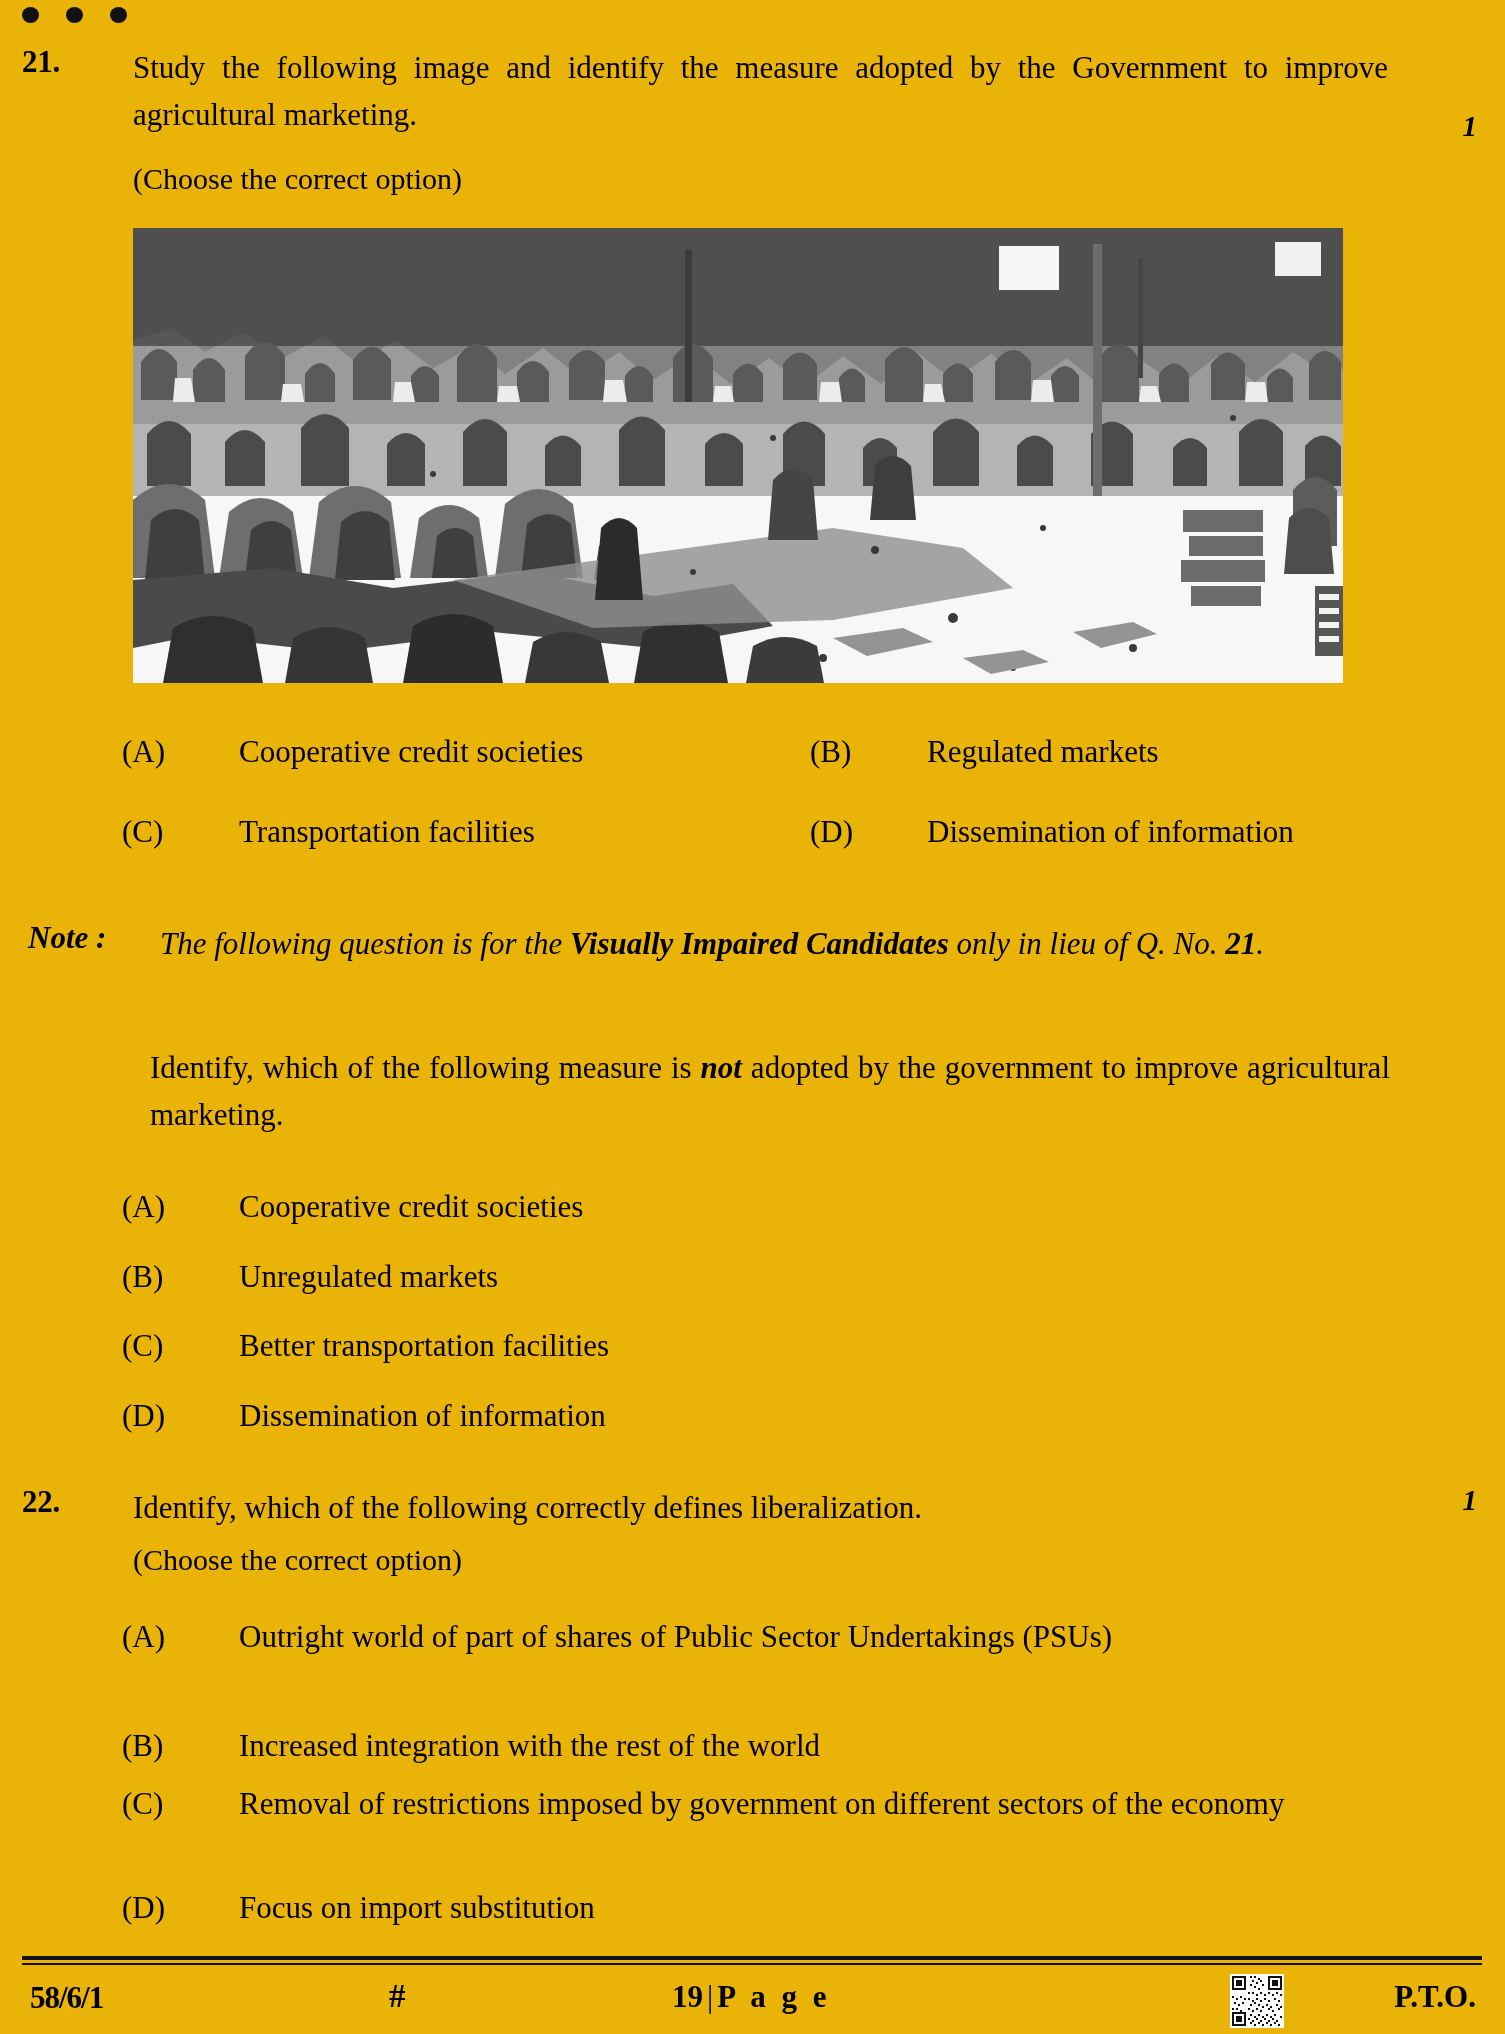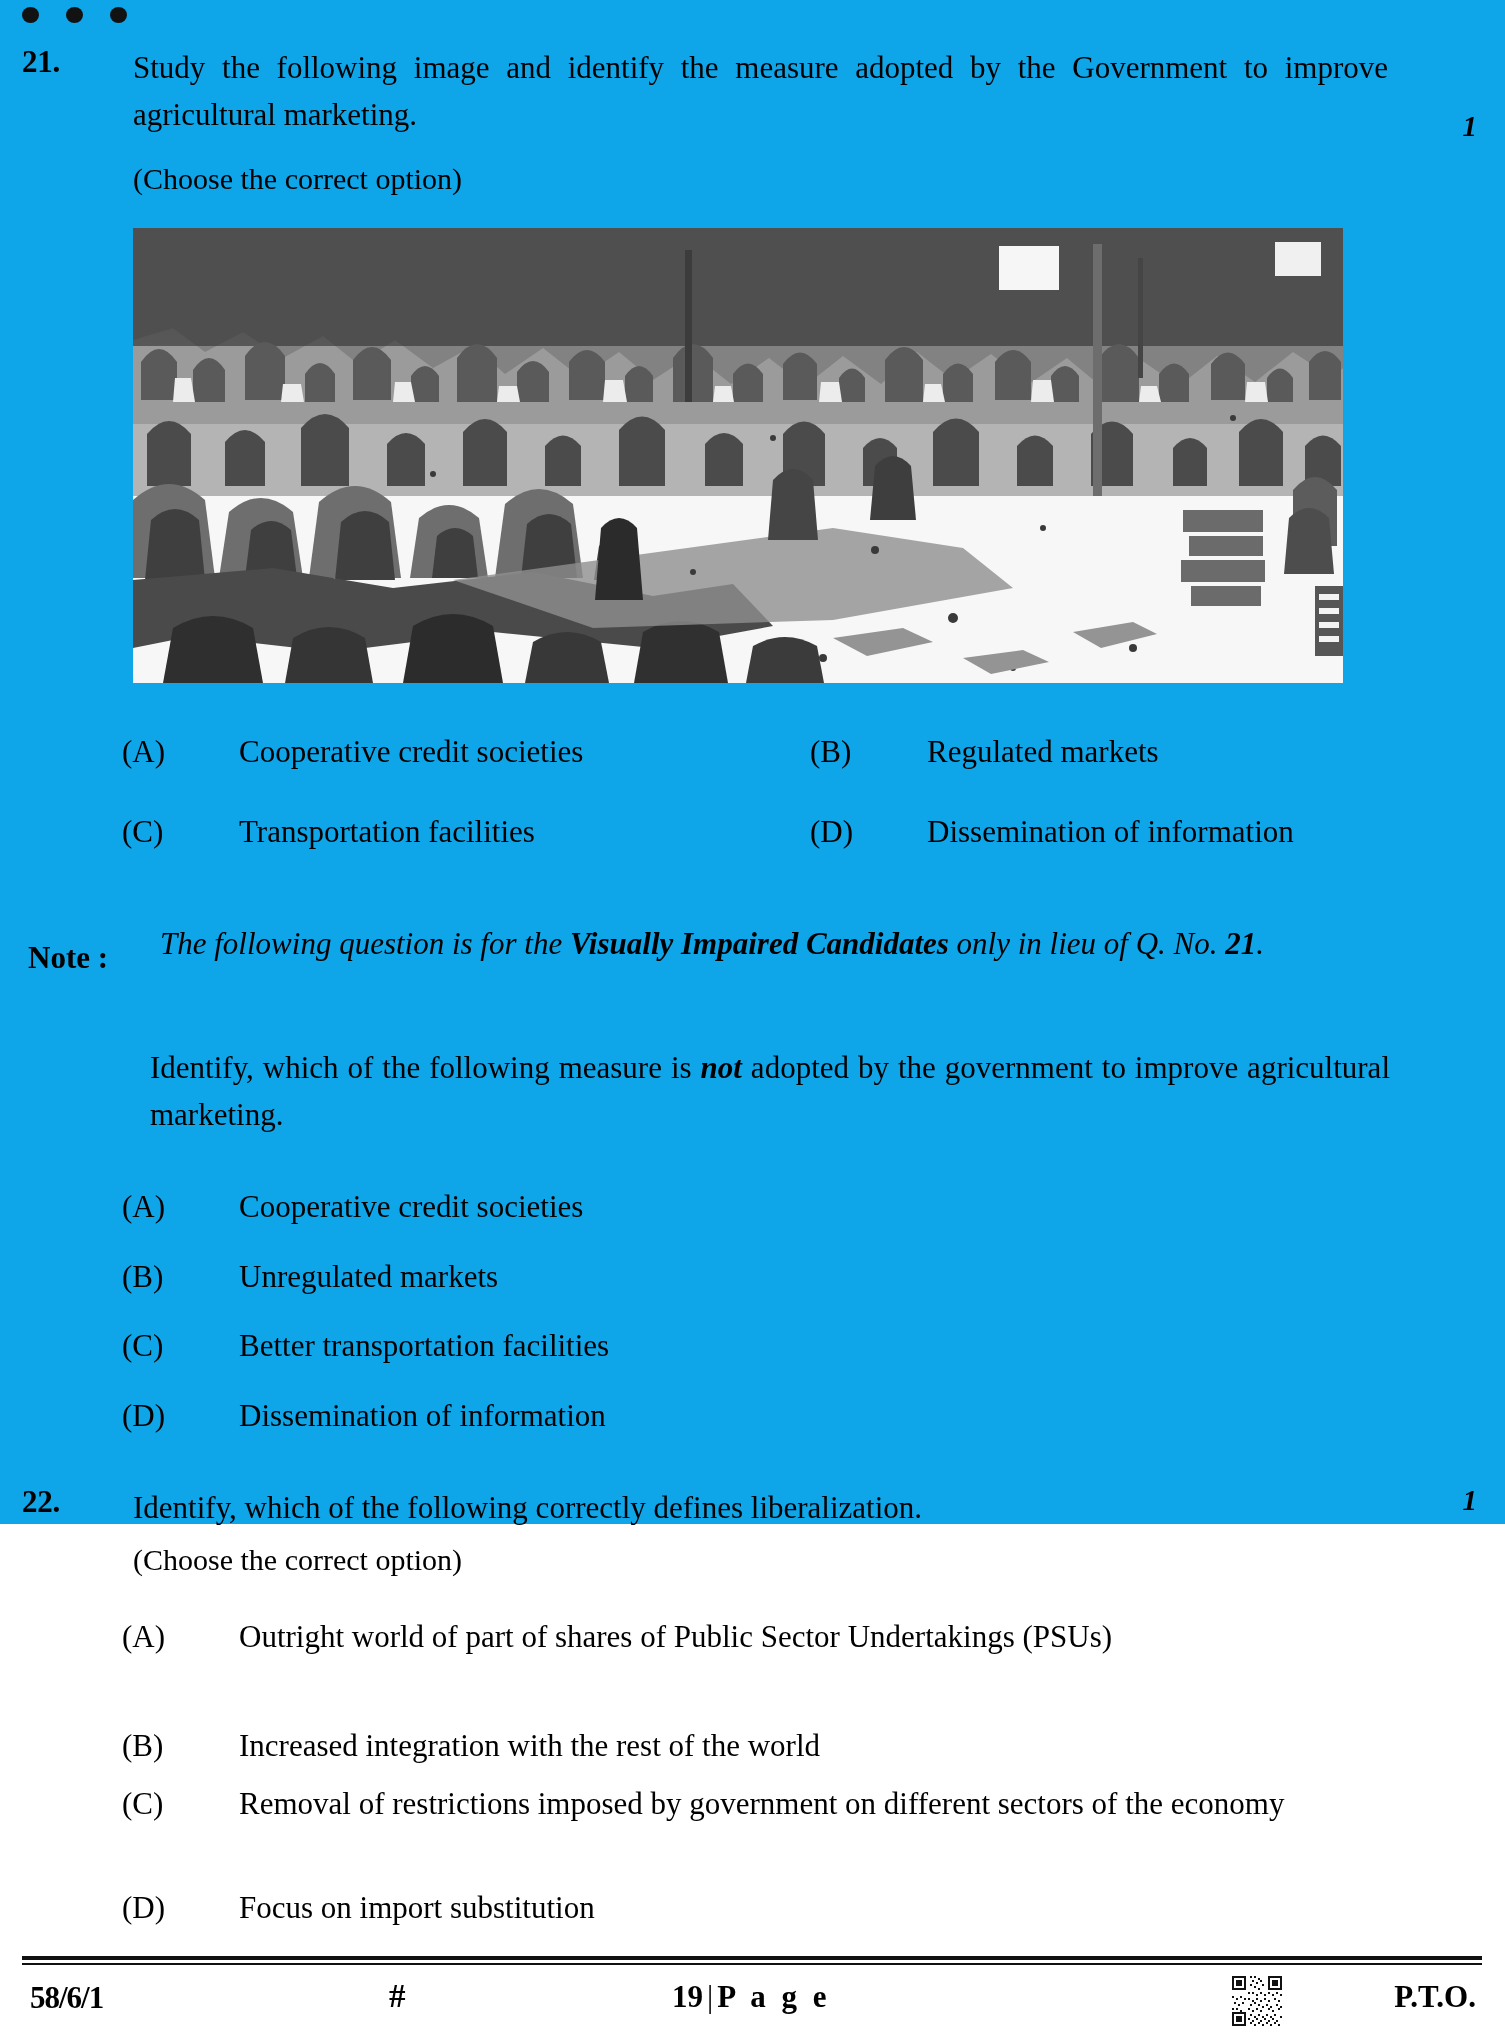--- a/index.html
+++ b/index.html
@@ -12,22 +12,22 @@
     height: 2034px;
     position: relative;
     font-family: "Liberation Serif", serif;
     color: #000000;
     overflow: hidden;
   }
   .page {
     position: absolute;
     left: 0; top: 0;
     width: 1505px;
-    height: 1524px;
-    background: #0ea5e9;
+    height: 2034px;
+    background: #eab308;
   }
 
   
   .corner-dots {
     position: absolute;
     left: 22px;
     top: 7px;
     display: flex;
     gap: 27px;
   }
@@ -96,22 +96,22 @@
     display: block;
     margin-left: 117px;
   }
   .opt.wide .txt { width: 1175px; text-align: justify; }
 
   
   .note-label {
     position: absolute;
     left: 28px;
     font-weight: bold;
+    font-style: italic;
     font-size: 31px;
-    margin-top: 20px;
   }
   .note-body {
     position: absolute;
     left: 150px;
     font-style: italic;
     font-size: 31px;
     line-height: 47px;
     width: 1345px;
     margin-left: 10px;
   }

